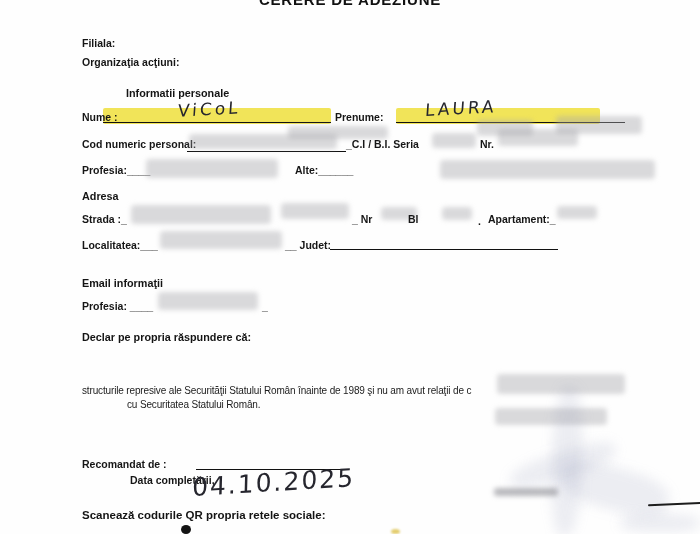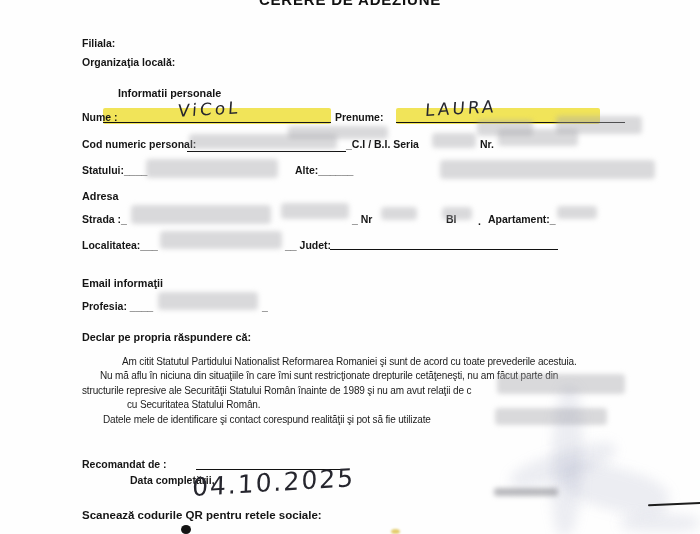--- a/index.html
+++ b/index.html
@@ -35,23 +35,23 @@
   .dot{position:absolute;border-radius:50%;}
 </style>
 </head>
 <body>
 
 <div class="page">
 
   <div class="abs title">CERERE DE ADEZIUNE</div>
 
   <div class="abs lbl" style="left:82px;top:37px;">Filiala:</div>
-  <div class="abs lbl" style="left:82px;top:56px;">Organizaţia locală:</div>
+  <div class="abs lbl" style="left:82px;top:56px;">Organizaţia acţiuni:</div>
 
-  <div class="abs heading" style="left:82px;top:87px;padding-left:36px;">Informatii personale</div>
+  <div class="abs heading" style="left:90px;top:87px;padding-left:36px;">Informatii personale</div>
 
   <div class="hl" style="left:103px;top:108px;width:228px;height:16px;"></div>
   <div class="hl" style="left:396px;top:108px;width:204px;height:16px;"></div>
   <div class="uline" style="left:103px;top:122px;width:228px;"></div>
   <div class="uline" style="left:396px;top:122px;width:229px;"></div>
   <div class="abs lbl" style="left:82px;top:111px;">Nume :</div>
   <div class="hand" style="left:178px;top:99px;">ViCoL</div>
   <div class="abs lbl" style="left:335px;top:111px;">Prenume:</div>
   <div class="hand" style="left:425px;top:98px;">LAURA</div>
   <div class="blur" style="left:288px;top:126px;width:100px;height:13px;"></div>
@@ -59,63 +59,60 @@
   <div class="blur" style="left:556px;top:116px;width:86px;height:18px;"></div>
 
   <div class="abs lbl" style="left:82px;top:138px;">Cod numeric personal:</div>
   <div class="uline" style="left:187px;top:151px;width:159px;"></div>
   <div class="blur" style="left:189px;top:134px;width:148px;height:15px;"></div>
   <div class="abs lbl" style="left:346px;top:138px;">_C.I / B.I.  Seria</div>
   <div class="blur" style="left:432px;top:133px;width:44px;height:15px;"></div>
   <div class="abs lbl" style="left:480px;top:138px;">Nr.</div>
   <div class="blur" style="left:498px;top:129px;width:80px;height:17px;"></div>
 
-  <div class="abs lbl" style="left:82px;top:164px;">Statului:____</div>
+  <div class="abs lbl" style="left:82px;top:164px;">Profesia:____</div>
   <div class="blur" style="left:146px;top:159px;width:132px;height:19px;"></div>
   <div class="abs lbl" style="left:295px;top:164px;">Alte:______</div>
   <div class="blur" style="left:440px;top:160px;width:215px;height:19px;"></div>
 
   <div class="abs heading" style="left:82px;top:190px;">Adresa</div>
   <div class="abs lbl" style="left:82px;top:213px;">Strada :_</div>
   <div class="blur" style="left:131px;top:205px;width:140px;height:19px;"></div>
   <div class="blur" style="left:281px;top:203px;width:68px;height:16px;"></div>
   <div class="abs lbl" style="left:352px;top:213px;">_  Nr</div>
   <div class="blur" style="left:381px;top:207px;width:36px;height:13px;"></div>
-  <div class="abs lbl" style="left:446px;top:213px;">Bl</div>
+  <div class="abs lbl" style="left:408px;top:213px;">Bl</div>
   <div class="blur" style="left:442px;top:207px;width:30px;height:13px;"></div>
   <div class="abs lbl" style="left:478px;top:215px;">.</div>
   <div class="abs lbl" style="left:488px;top:213px;">Apartament:_</div>
   <div class="blur" style="left:557px;top:206px;width:40px;height:13px;"></div>
 
   <div class="abs lbl" style="left:82px;top:239px;">Localitatea:___</div>
   <div class="blur" style="left:160px;top:231px;width:122px;height:18px;"></div>
   <div class="abs lbl" style="left:285px;top:239px;">__ Judet:</div>
   <div class="uline" style="left:330px;top:249px;width:228px;"></div>
 
   <div class="abs heading" style="left:82px;top:277px;">Email informaţii</div>
   <div class="abs lbl" style="left:82px;top:300px;">Profesia: ____</div>
   <div class="blur" style="left:158px;top:292px;width:100px;height:18px;"></div>
   <div class="abs lbl" style="left:262px;top:300px;">_</div>
 
   <div class="abs heading" style="left:82px;top:331px;">Declar pe propria răspundere că:</div>
-  <div class="abs par" style="left:122px;top:356px;">Am citit Statutul Partidului Nationalist Reformarea Romaniei şi sunt de acord cu toate prevederile acestuia.</div>
-  <div class="abs par" style="left:100px;top:370px;">Nu mă aflu în niciuna din situaţiile în care îmi sunt restricţionate drepturile cetăţeneşti, nu am făcut parte din</div>
   <div class="abs par" style="left:82px;top:385px;">structurile represive ale Securităţii Statului Român înainte de 1989 şi nu am avut relaţii de c</div>
   <div class="abs par" style="left:82px;top:399px;margin-left:45px;">cu Securitatea Statului Român.</div>
-  <div class="abs par" style="left:103px;top:414px;">Datele mele de identificare şi contact corespund realităţii şi pot să fie utilizate</div>
   <div class="blur" style="left:497px;top:374px;width:128px;height:20px;"></div>
   <div class="blur" style="left:495px;top:408px;width:112px;height:17px;"></div>
 
   <div class="abs lbl" style="left:82px;top:458px;">Recomandat de :</div>
   <div class="uline" style="left:196px;top:469px;width:152px;"></div>
 
   <div class="abs lbl" style="left:82px;top:474px;margin-left:48px;">Data completării,</div>
   <div class="hand hand-date" style="left:192px;top:468px;">04.10.2025</div>
 
-  <div class="abs heading" style="left:82px;top:509px;font-size:11.5px;">Scanează codurile QR pentru retele sociale:</div>
+  <div class="abs heading" style="left:82px;top:509px;font-size:11.5px;">Scanează codurile QR propria retele sociale:</div>
 
   <div class="smudge" style="left:552px;top:386px;width:30px;height:150px;transform:rotate(2deg);"></div>
   <div class="smudge" style="left:508px;top:452px;width:110px;height:26px;transform:rotate(-18deg);"></div>
   <div class="smudge" style="left:560px;top:468px;width:110px;height:42px;transform:rotate(15deg);"></div>
   <div class="smudge" style="left:620px;top:514px;width:80px;height:18px;"></div>
   <div class="graybar" style="left:494px;top:488px;width:64px;height:8px;"></div>
   <div class="inkline" style="left:648px;top:503px;width:54px;transform:rotate(-2.5deg);"></div>
   <div class="dot" style="left:181px;top:525px;width:10px;height:9px;background:#141414;"></div>
   <div class="dot" style="left:391px;top:529px;width:9px;height:5px;background:#d8b830;opacity:.7;filter:blur(1px);"></div>
 

